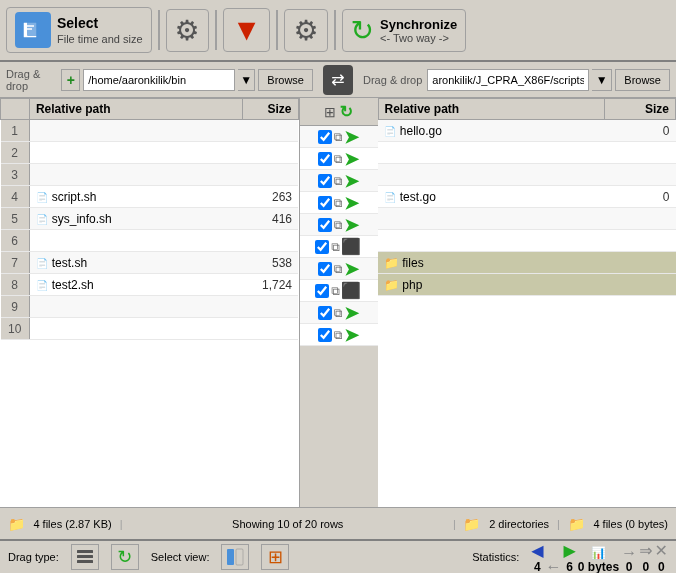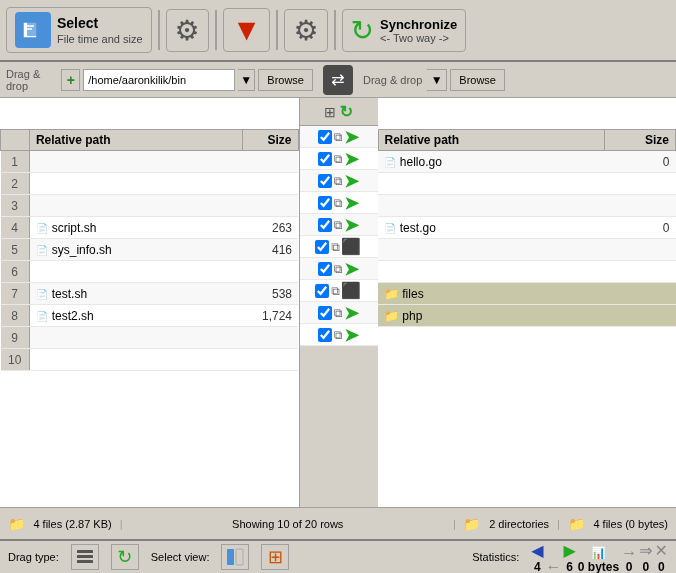--- a/index.html
+++ b/index.html
@@ -118,21 +118,21 @@
 
     
     .middle-panel {
       width: 78px;
       background: #d4d0c8;
       display: flex;
       flex-direction: column;
     }
 
     
-    .file-table { width: 100%; border-collapse: collapse; margin-top: 31px; }
+    .file-table { width: 100%; border-collapse: collapse; }
     .file-table th {
       background: #d4d0c8;
       border: 1px solid #a0a0a0;
       padding: 3px 6px;
       text-align: left;
       font-weight: bold;
       font-size: 12px;
     }
     .file-table th.size-col { text-align: right; }
     .file-table td {
@@ -258,20 +258,21 @@
     <div class="path-add-btn">+</div>
     <input class="path-input" type="text" value="/home/aaronkilik/bin" style="">
     <div class="path-dropdown">▼</div>
     <button class="browse-btn">Browse</button>
   </div>
 
   <div class="swap-btn">⇄</div>
 
   <div class="pathbar-right">
     <span class="pathbar-label">Drag &amp; drop</span>
+    <input class="path-input" type="text" value="aronkilik/J_CPRA_X86F/scripts" style="">
     <div class="path-dropdown">▼</div>
     <button class="browse-btn">Browse</button>
   </div>
 </div>
 
 <div class="main-content">
 
   <div class="file-panel" style="display:flex; flex-direction:column;">
     <table class="file-table">
       <thead>

